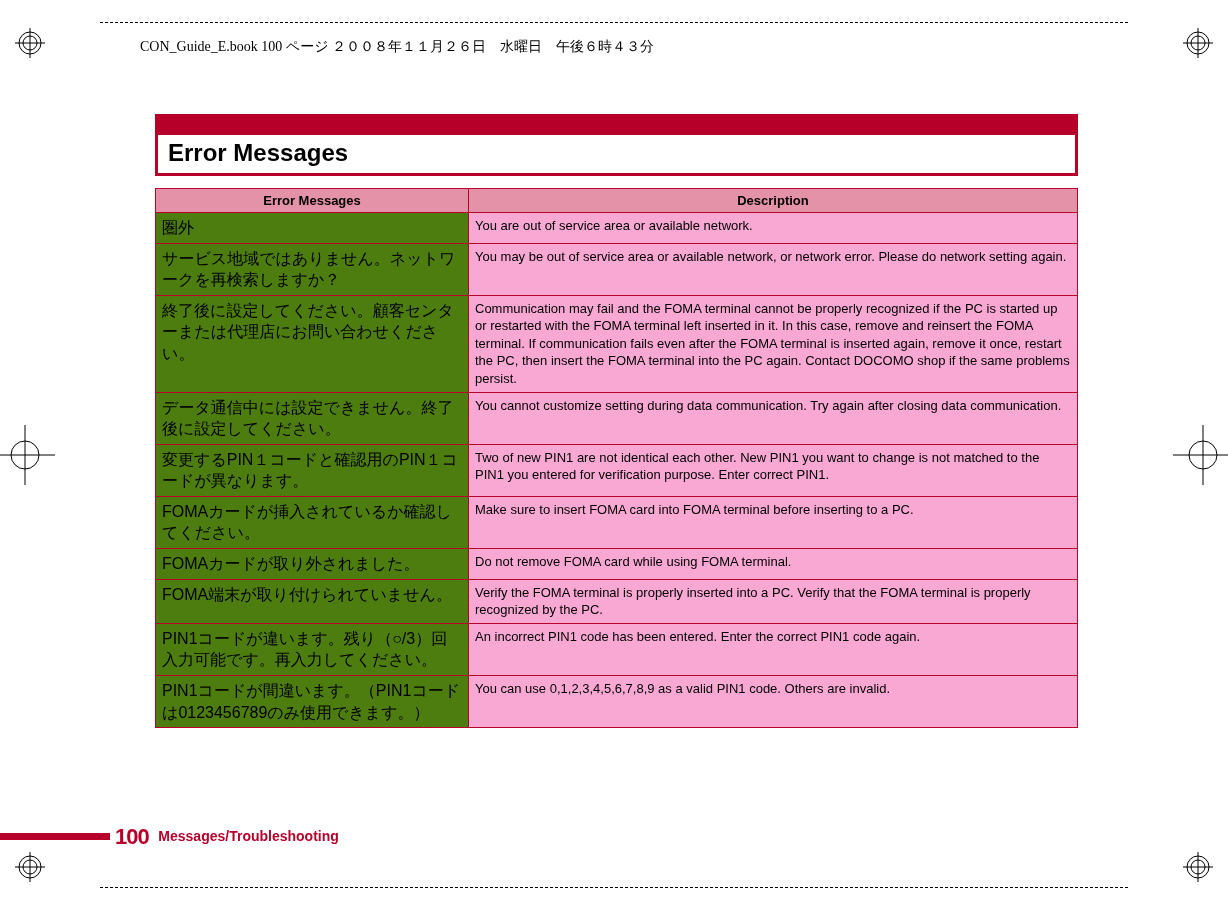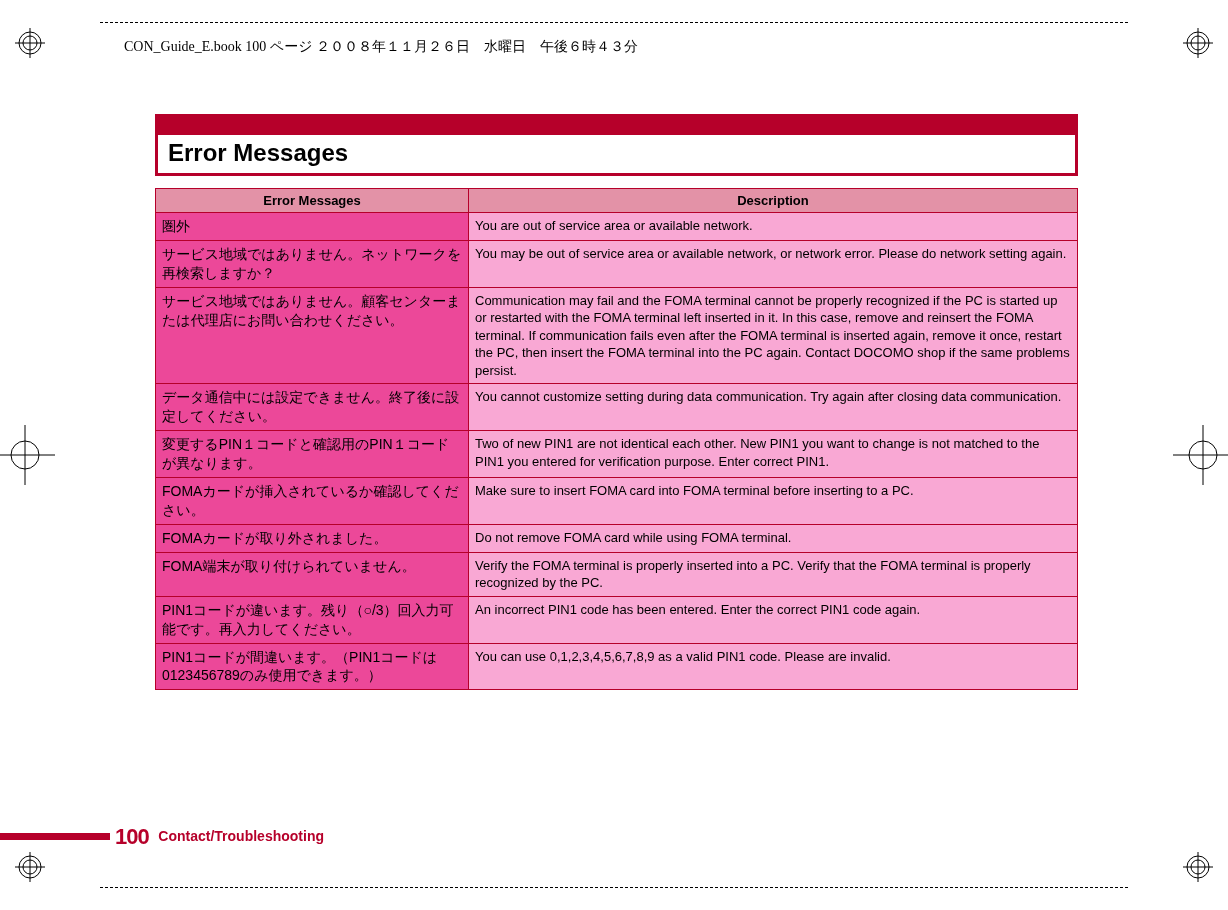--- a/index.html
+++ b/index.html
@@ -36,21 +36,21 @@
   .reg-mark {
     position: absolute;
     width: 60px;
     height: 60px;
   }
   .reg-left { left: -5px; top: 50%; transform: translateY(-50%); }
   .reg-right { right: -5px; top: 50%; transform: translateY(-50%); }
   .page-info {
     position: absolute;
     top: 38px;
-    left: 124px;
+    left: 140px;
     font-family: "Times New Roman", serif;
     font-size: 14px;
     color: #000;
   }
   .content {
     position: absolute;
     top: 114px;
     left: 155px;
     right: 150px;
   }
@@ -84,23 +84,23 @@
     color: #000;
     text-align: center;
   }
   table.err td {
     border: 1px solid #B6002A;
     padding: 4px 6px;
     vertical-align: top;
     line-height: 1.35;
   }
   table.err td.msg {
-    background: #ec4899;
+    background: #4d7c0f;
     width: 300px;
-    font-size: 14px;
+    font-size: 16px;
   }
   table.err td.desc {
     background: #f9a8d4;
   }
   .footer {
     position: absolute;
     bottom: 60px;
     left: 0;
   }
   .footer-bar {
@@ -199,21 +199,21 @@
     <tbody id="tbody">
         <tr>
           <td class="msg">圏外</td>
           <td class="desc">You are out of service area or available network.</td>
         </tr>
         <tr>
           <td class="msg">サービス地域ではありません。ネットワークを再検索しますか？</td>
           <td class="desc">You may be out of service area or available network, or network error. Please do network setting again.</td>
         </tr>
         <tr>
-          <td class="msg">サービス地域ではありません。顧客センターまたは代理店にお問い合わせください。</td>
+          <td class="msg">終了後に設定してください。顧客センターまたは代理店にお問い合わせください。</td>
           <td class="desc">Communication may fail and the FOMA terminal cannot be properly recognized if the PC is started up or restarted with the FOMA terminal left inserted in it. In this case, remove and reinsert the FOMA terminal. If communication fails even after the FOMA terminal is inserted again, remove it once, restart the PC, then insert the FOMA terminal into the PC again. Contact DOCOMO shop if the same problems persist.</td>
         </tr>
         <tr>
           <td class="msg">データ通信中には設定できません。終了後に設定してください。</td>
           <td class="desc">You cannot customize setting during data communication. Try again after closing data communication.</td>
         </tr>
         <tr>
           <td class="msg">変更するPIN１コードと確認用のPIN１コードが異なります。</td>
           <td class="desc">Two of new PIN1 are not identical each other. New PIN1 you want to change is not matched to the PIN1 you entered for verification purpose. Enter correct PIN1.</td>
         </tr>
@@ -228,26 +228,26 @@
         <tr>
           <td class="msg">FOMA端末が取り付けられていません。</td>
           <td class="desc">Verify the FOMA terminal is properly inserted into a PC. Verify that the FOMA terminal is properly recognized by the PC.</td>
         </tr>
         <tr>
           <td class="msg">PIN1コードが違います。残り（○/3）回入力可能です。再入力してください。</td>
           <td class="desc">An incorrect PIN1 code has been entered. Enter the correct PIN1 code again.</td>
         </tr>
         <tr>
           <td class="msg">PIN1コードが間違います。（PIN1コードは0123456789のみ使用できます。）</td>
-          <td class="desc">You can use 0,1,2,3,4,5,6,7,8,9 as a valid PIN1 code. Please are invalid.</td>
+          <td class="desc">You can use 0,1,2,3,4,5,6,7,8,9 as a valid PIN1 code. Others are invalid.</td>
         </tr>
       </tbody>
   </table>
 
 </div>
 
 <div class="footer">
   <div class="footer-bar"></div>
   <div class="footer-line">
     <span class="page-num">100</span>
-    <span class="section-name">Contact/Troubleshooting</span>
+    <span class="section-name">Messages/Troubleshooting</span>
   </div>
 </div>
 
 </body></html>

